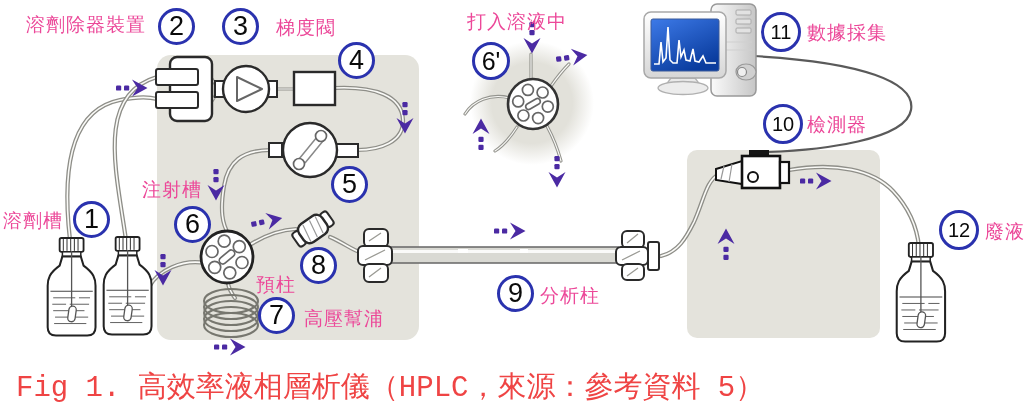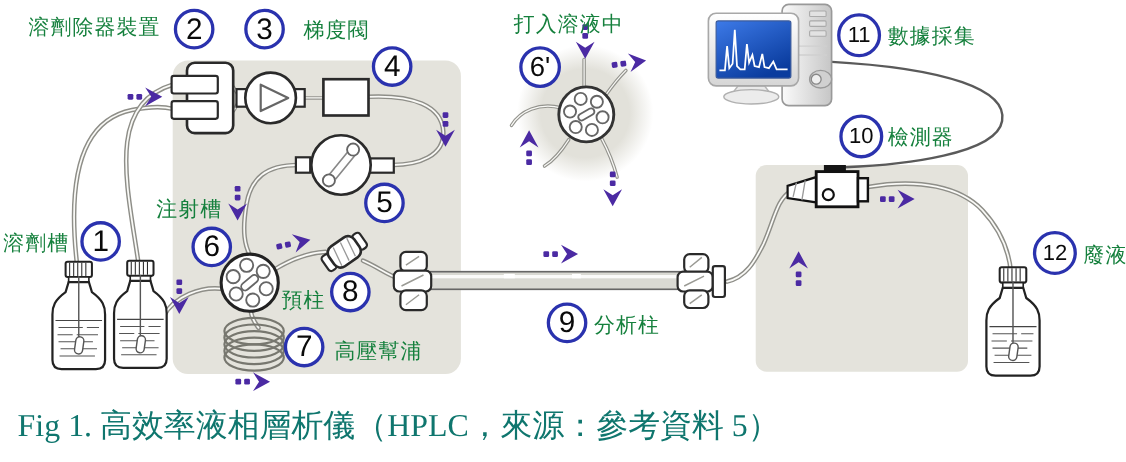--- a/index.html
+++ b/index.html
@@ -16,23 +16,23 @@
   .comp2{fill:#ffffff;stroke:#2a2a2a;stroke-width:2;}
   .detail{fill:#ffffff;stroke:#666;stroke-width:1.7;}
   .coil{fill:none;stroke:#77776f;stroke-width:2;}
   
   .badge{position:absolute;display:flex;align-items:center;justify-content:center;
          box-sizing:border-box;background:#fff;border:3px solid #2a32ae;border-radius:50%;
          color:#0a0a0a;z-index:5;}
   .b1{width:37px;height:37px;font-size:27px;}
   .bp{width:38px;height:38px;font-size:25px;}
   .b2d{width:40px;height:40px;font-size:20px;}
-  .lbl{position:absolute;color:#15803d;font-size:19px;letter-spacing:1px;white-space:nowrap;z-index:5;}
-  .caption{position:absolute;left:16px;top:367px;color:#0f766e;font-size:29px;
-           font-family:Liberation Serif, serif;white-space:nowrap;z-index:5;}
+  .lbl{position:absolute;color:#ec4899;font-size:19px;letter-spacing:1px;white-space:nowrap;z-index:5;}
+  .caption{position:absolute;left:16px;top:367px;color:#ef4444;font-size:29px;
+           font-family:Liberation Mono, monospace;white-space:nowrap;z-index:5;}
 </style>
 </head>
 <body>
 
 <div class="canvas">
 
 <svg width="1024" height="420" viewBox="0 0 1024 420">
   <defs>
     <linearGradient id="gScreen" x1="0" y1="0" x2="0.6" y2="1">
       <stop offset="0" stop-color="#3d7ae8"></stop>
@@ -262,20 +262,20 @@
   <div class="badge b2d" style="left:763px;top:104px">10</div>
   <div class="badge b2d" style="left:761px;top:12px">11</div>
   <div class="badge b2d" style="left:939px;top:210px">12</div>
 
   <span class="lbl" style="left:3px;top:208px">溶劑槽</span>
   <span class="lbl" style="left:26px;top:12px">溶劑除器裝置</span>
   <span class="lbl" style="left:276px;top:15px">梯度閥</span>
   <span class="lbl" style="left:142px;top:177px">注射槽</span>
   <span class="lbl" style="left:467px;top:9px">打入溶液中</span>
   <span class="lbl" style="left:304px;top:306px">高壓幫浦</span>
-  <span class="lbl" style="left:256px;top:260px">預柱</span>
+  <span class="lbl" style="left:256px;top:272px">預柱</span>
   <span class="lbl" style="left:540px;top:283px">分析柱</span>
   <span class="lbl" style="left:807px;top:112px">檢測器</span>
   <span class="lbl" style="left:807px;top:20px">數據採集</span>
   <span class="lbl" style="left:985px;top:219px">廢液</span>
 
   <div class="caption">Fig 1.  高效率液相層析儀（HPLC，來源：參考資料 5）</div>
 </div>
 
 </body></html>

